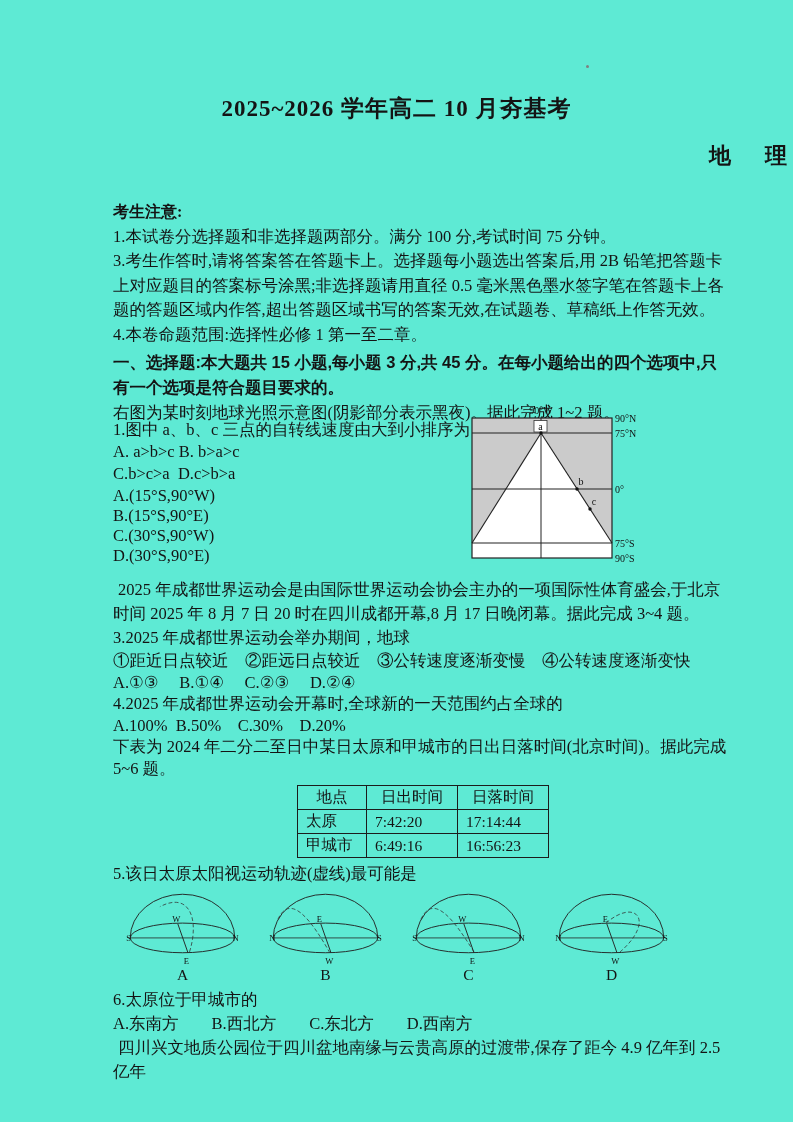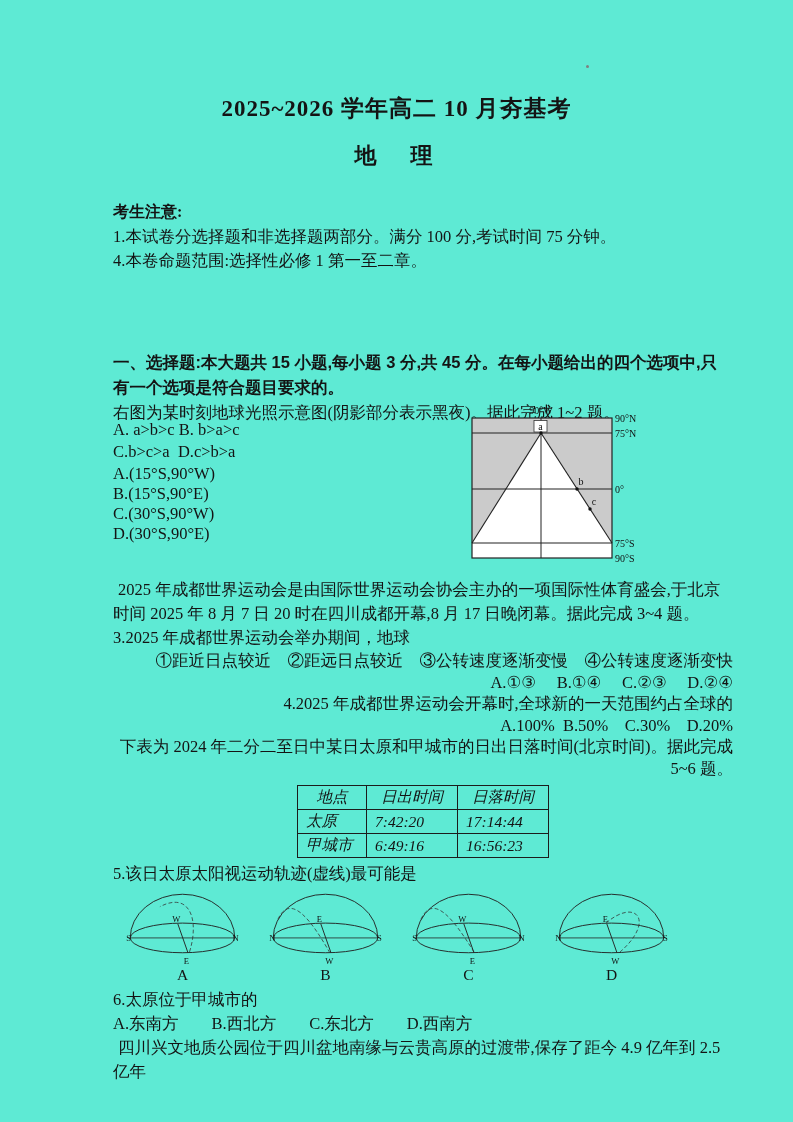--- a/index.html
+++ b/index.html
@@ -7,21 +7,21 @@
     position:relative;
     width:793px;height:1122px;
     margin:0 auto;
     background:#5eead4;
     font-family:"Liberation Serif","DejaVu Serif",serif;
     color:#141414;
     overflow:hidden;
   }
   .abs{position:absolute;}
   .center{text-align:center;}
-  .sans{font-family:"Liberation Sans","DejaVu Sans",sans-serif;}
+  .sans{font-family:"Liberation Sans","DejaVu Sans",sans-serif;text-align:right;}
 
   .title-block{left:0;top:93px;width:793px;}
   .exam-title{font-size:23px;font-weight:bold;letter-spacing:1px;}
   .exam-subject{margin-top:17px;font-size:22px;font-weight:bold;letter-spacing:6px;}
 
   .notice{left:113px;top:200px;width:614px;font-size:16.5px;line-height:24.5px;}
   .notice-header{font-weight:bold;font-family:Liberation Serif, serif;font-size:16px;}
   .notice-item{white-space:normal;}
 
   .section-block{left:113px;top:350px;width:616px;font-size:16.5px;}
@@ -32,29 +32,28 @@
   .q12-text{width:370px;}
   .ln24{line-height:20px;padding-bottom:2px;}
   .lnopt{line-height:20px;}
   .prewrap{white-space:pre-wrap;}
 
   .fig1{left:466px;top:404px;width:176px;height:166px;}
 
   .flow-c{left:113px;top:578px;width:620px;font-size:16.5px;}
   .p-line{line-height:24px;}
   .p-indent{text-indent:5px;}
-  .tightline{line-height:21.5px;text-align:right;}
+  .tightline{line-height:21.5px;}
 
   .sunrise-table{margin:6px auto 4px auto;border-collapse:collapse;font-size:15.5px;}
   .sunrise-table td,.sunrise-table th{
     border:1.8px solid #1c1c1c;
     font-weight:normal;
     padding:1px 8px;
     height:20px;
-    font-style:italic;
   }
   .sunrise-table .c1{min-width:52px;}
   .sunrise-table .c2{min-width:74px;}
   .sunrise-table .c3{min-width:74px;}
 
   .domes-row{display:flex;margin-top:2px;margin-left:-2px;}
   .dome{width:143px;text-align:center;}
   .dome svg{display:block;}
   .dome-caption{font-size:15.5px;margin-top:0px;line-height:18px;}
 
@@ -72,30 +71,32 @@
   <div class="abs artifact-dot"></div>
 
   <div class="abs title-block center">
     <div class="exam-title">2025~2026 学年高二 10 月夯基考</div>
     <div class="exam-subject sans">地　理</div>
   </div>
 
   <div class="abs notice">
     <div class="notice-header">考生注意:</div>
     <div class="notice-item">1.本试卷分选择题和非选择题两部分。满分 100 分,考试时间 75 分钟。</div>
+    <div class="notice-item">3.考生作答时,请将答案答在答题卡上。选择题每小题选出答案后,用 2B 铅笔把答题卡上对应题目的答案标号涂黑;非选择题请用直径 0.5 毫米黑色墨水签字笔在答题卡上各题的答题区域内作答,超出答题区域书写的答案无效,在试题卷、草稿纸上作答无效。</div>
     <div class="notice-item">4.本卷命题范围:选择性必修 1 第一至二章。</div>
   </div>
 
   <div class="abs section-block">
     <div class="section-heading">一、选择题:本大题共 15 小题,每小题 3 分,共 45 分。在每小题给出的四个选项中,只有一个选项是符合题目要求的。</div>
     <div class="q12-intro">右图为某时刻地球光照示意图(阴影部分表示黑夜)。据此完成 1~2 题。</div>
   </div>
 
   <div class="abs q12-block">
     <div class="q12-text">
+      <div class="ln24">1.图中  a、b、c  三点的自转线速度由大到小排序为</div>
       <div class="ln24 prewrap">A. a&gt;b&gt;c B. b&gt;a&gt;c</div>
       <div class="ln24 prewrap">C.b&gt;c&gt;a  D.c&gt;b&gt;a</div>
       <div class="lnopt">A.(15°S,90°W)</div>
       <div class="lnopt">B.(15°S,90°E)</div>
       <div class="lnopt">C.(30°S,90°W)</div>
       <div class="lnopt">D.(30°S,90°E)</div>
     </div>
   </div>
 
   <div class="abs fig1">

